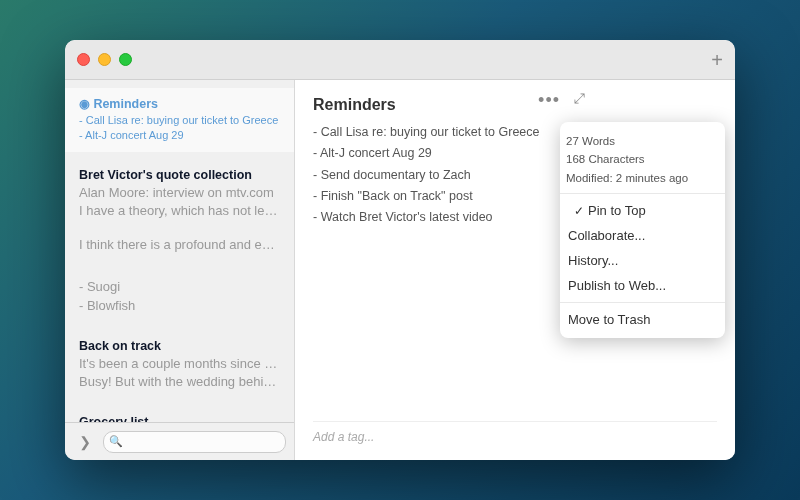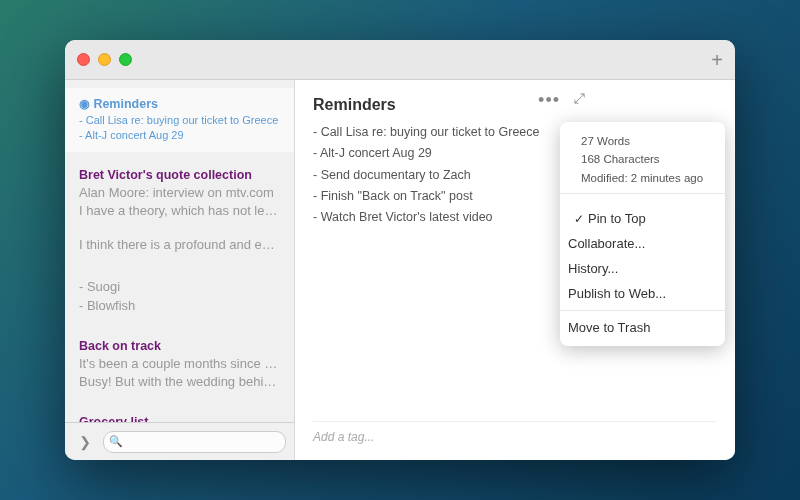--- a/index.html
+++ b/index.html
@@ -77,21 +77,21 @@
       padding: 8px 14px;
       cursor: pointer;
       border-bottom: none;
     }
     .sidebar-item.active {
       background: rgba(255,255,255,0.6);
     }
     .sidebar-item-title {
       font-size: 12.5px;
       font-weight: 600;
-      color: #701a75;
+      color: #0f172a;
       margin-bottom: 2px;
     }
     .sidebar-item-title.highlighted {
       color: #5b9bd5;
     }
     .sidebar-item-title.highlighted::before {
       content: '◉ ';
       color: #5b9bd5;
     }
     .sidebar-item-subtitle {
@@ -189,23 +189,23 @@
       top: 42px;
       right: 10px;
       background: #fff;
       border-radius: 8px;
       box-shadow: 0 4px 20px rgba(0,0,0,0.25);
       min-width: 165px;
       padding: 6px 0;
       z-index: 100;
     }
     .context-menu-header {
-      padding: 4px 21px 6px;
+      padding: 4px 6px 6px;
       border-bottom: 1px solid #e8e8e8;
-      margin-bottom: 12px;
+      margin-bottom: 4px;
     }
     .context-menu-stat {
       font-size: 11.5px;
       color: #555;
       line-height: 1.6;
     }
     .context-menu-item {
       padding: 5px 14px;
       font-size: 13px;
       color: #333;

